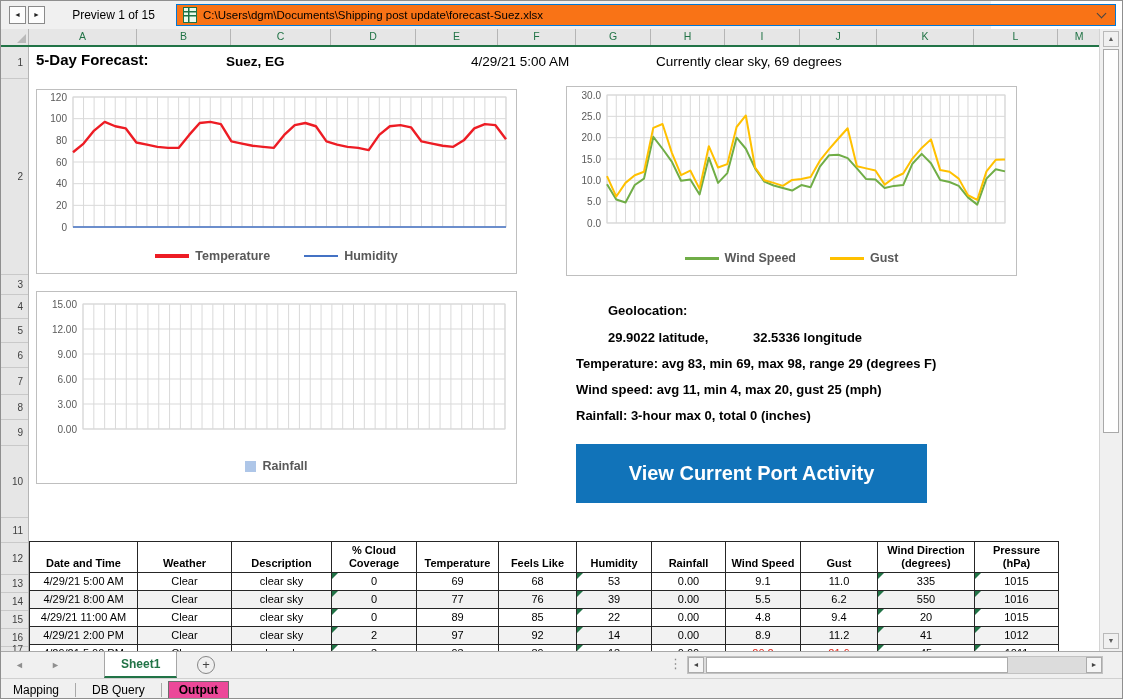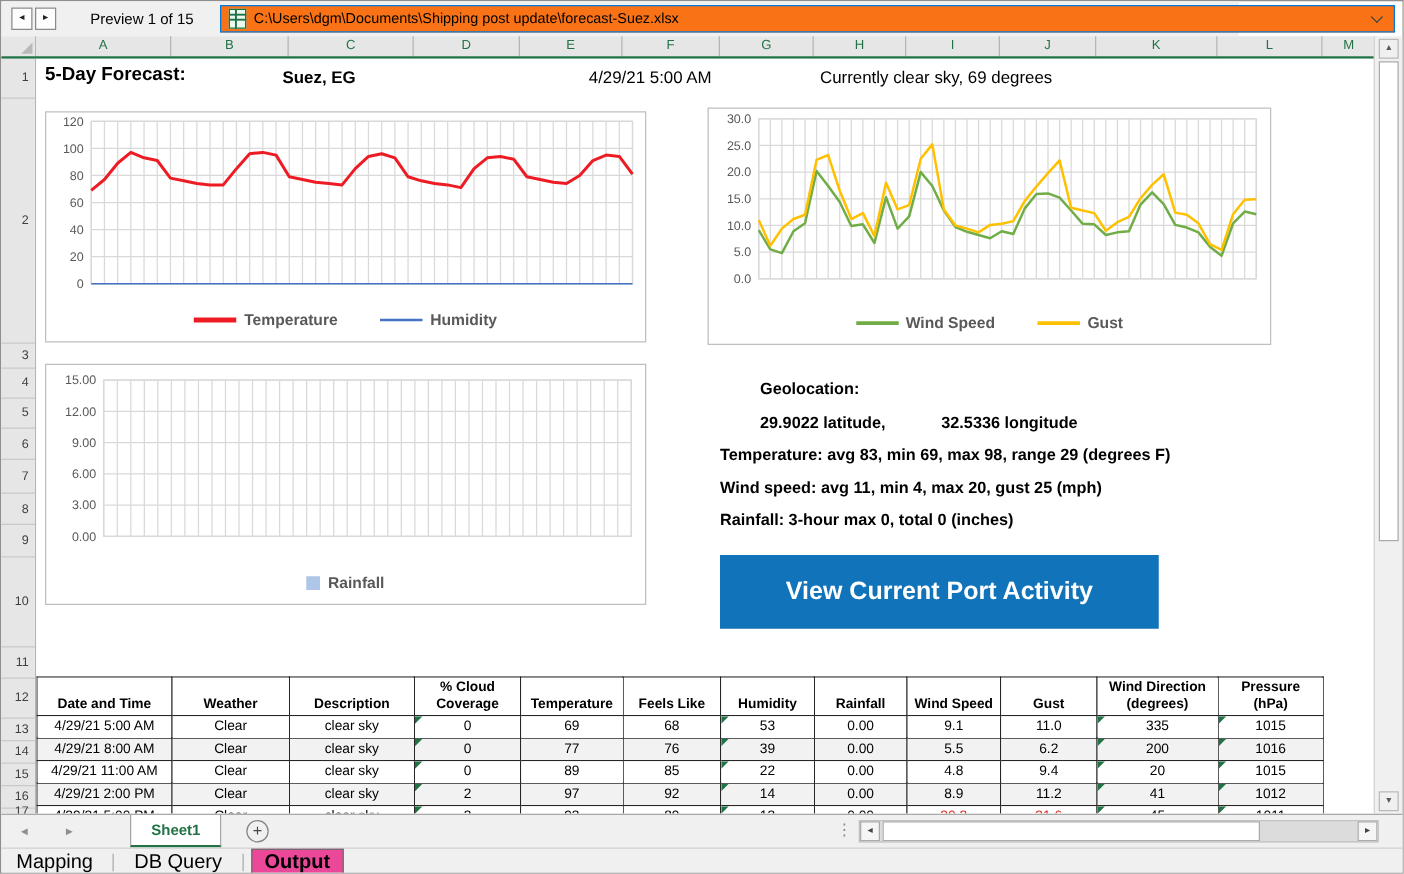--- a/index.html
+++ b/index.html
@@ -72,21 +72,21 @@
   #sheet-tab{position:absolute;left:103px;top:0;height:26px;padding:0 16px;background:#fff;border-left:1px solid #a6a6a6;border-right:1px solid #a6a6a6;border-bottom:2px solid #217346;font-size:12px;font-weight:bold;color:#217346;line-height:24px;}
   #add-sheet{position:absolute;left:196px;top:4px;width:18px;height:18px;border:1px solid #868686;border-radius:50%;font-size:13px;line-height:16px;text-align:center;color:#444;background:transparent;}
   #tab-dots{position:absolute;left:668px;top:4px;font-size:13px;color:#8a8a8a;letter-spacing:0;}
   #hscroll{position:absolute;left:686px;top:4px;width:416px;height:18px;background:#dcdcdc;border:1px solid #c2c2c2;}
   .hs-arrow{position:absolute;top:0;width:16px;height:16px;background:#f5f5f5;border:1px solid #ababab;color:#444;font-size:7px;line-height:14px;text-align:center;}
   #hs-left{left:0;} #hs-right{right:0;}
   #hs-thumb{position:absolute;left:18px;top:0;width:302px;height:16px;background:#fff;border:1px solid #ababab;}
 
   
   #bottombar{position:absolute;left:0;top:677px;width:1123px;height:22px;background:#f0f0f0;border-top:1px solid #d0d0d0;display:flex;align-items:center;}
-  .app-tab{font-size:16px;color:#000;padding:1px 10px;margin:0 2px;}
+  .app-tab{font-size:12px;color:#000;padding:1px 10px;margin:0 2px;}
   .app-tab.active{font-weight:bold;border:1px solid #6d6d6d;background:#ec4899;}
   .tab-sep{width:1px;height:14px;background:#a9a9a9;margin:0 4px;}
 </style>
 </head>
 <body>
 
 <div id="window">
 
   <div id="topbar">
     <div id="btn-prev" class="navbtn">◄</div>
@@ -414,21 +414,21 @@
               <td class="">4/29/21 8:00 AM</td>
               <td class="">Clear</td>
               <td class="">clear sky</td>
               <td class="flag">0</td>
               <td class="">77</td>
               <td class="">76</td>
               <td class="flag">39</td>
               <td class="">0.00</td>
               <td class="">5.5</td>
               <td class="">6.2</td>
-              <td class="flag">200</td>
+              <td class="flag">550</td>
               <td class="flag">1016</td>
             </tr>
             <tr class="">
               <td class="">4/29/21 11:00 AM</td>
               <td class="">Clear</td>
               <td class="">clear sky</td>
               <td class="flag">0</td>
               <td class="">89</td>
               <td class="">85</td>
               <td class="flag">22</td>

